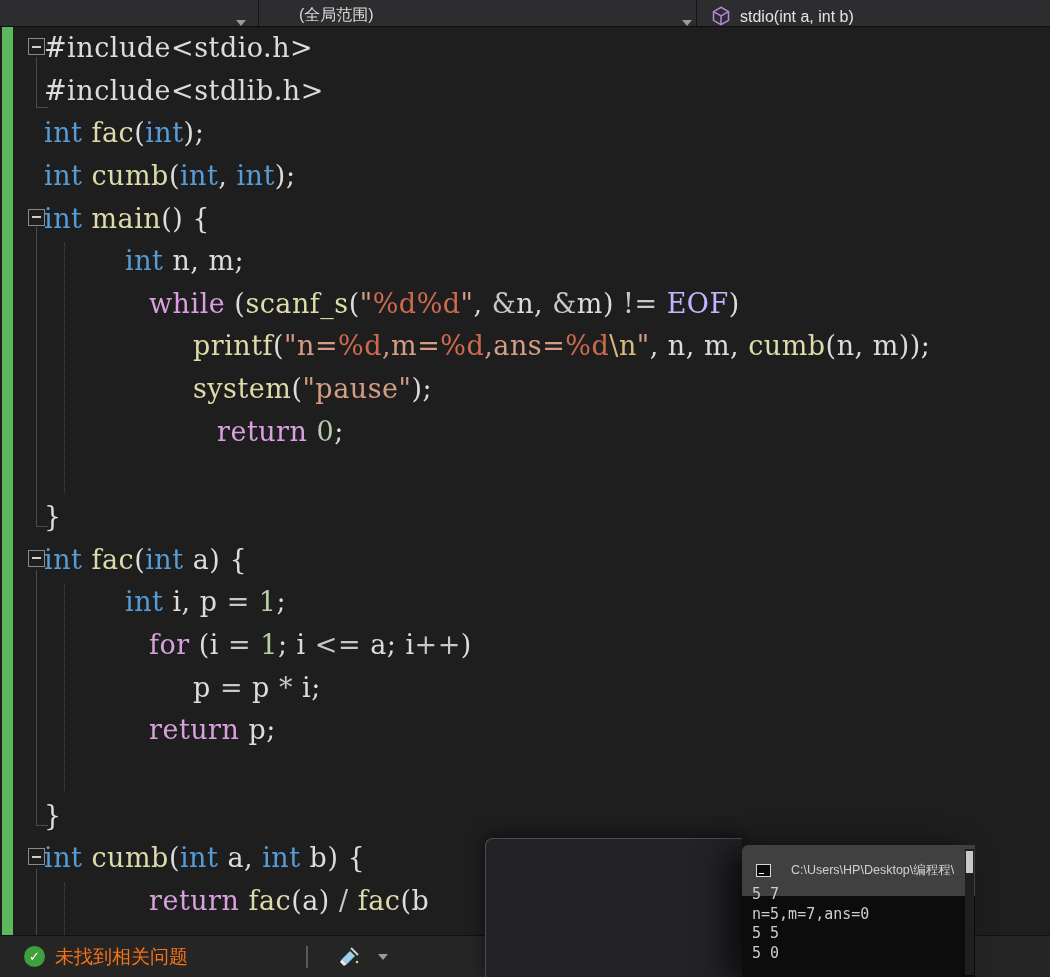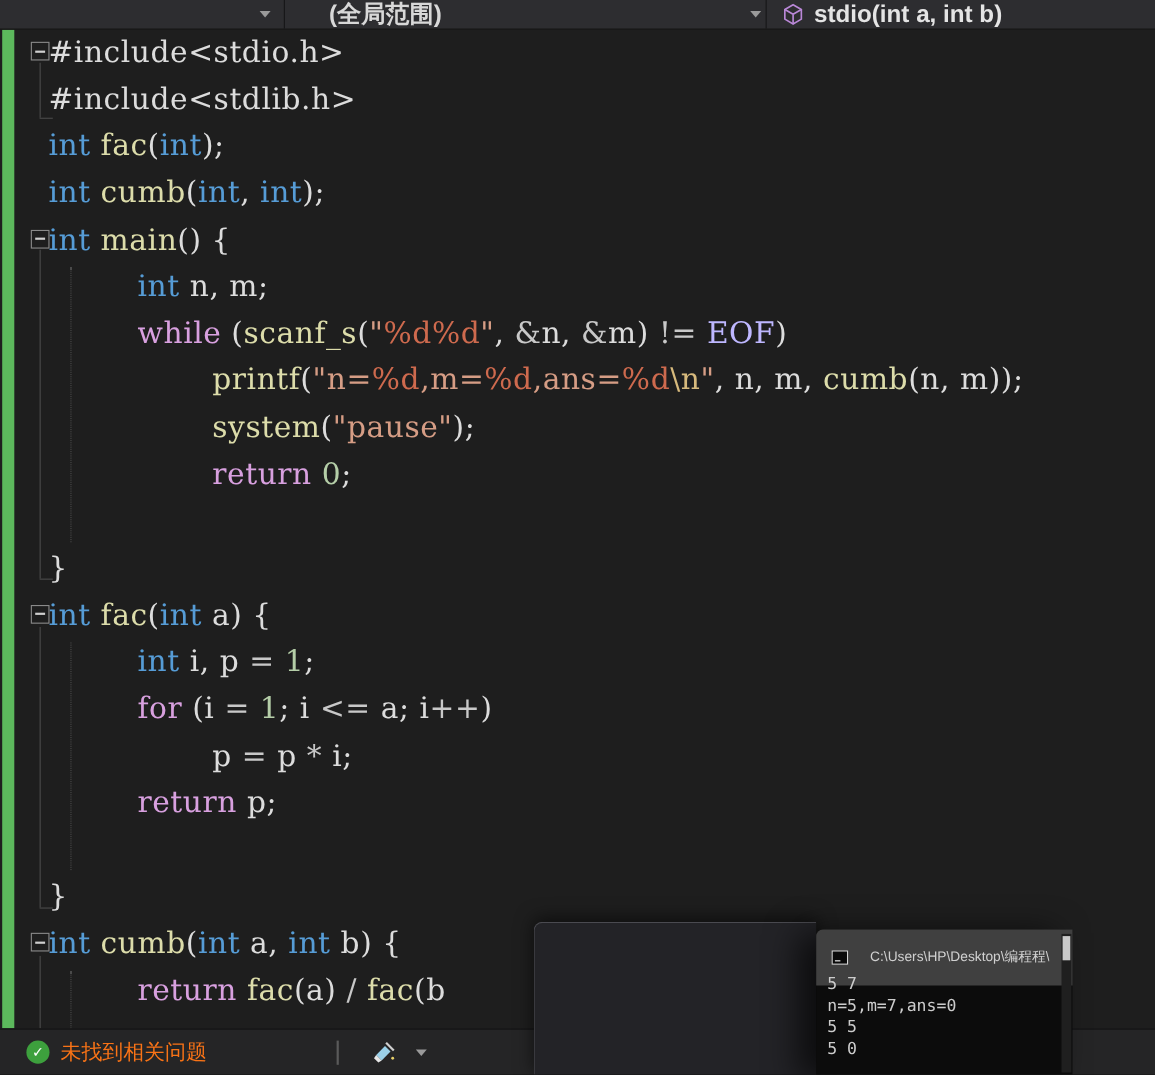--- a/index.html
+++ b/index.html
@@ -3,21 +3,21 @@
 <meta charset="utf-8">
 <style>
   * { margin:0; padding:0; box-sizing:border-box; }
   html,body { background:#101010; }
   .screen { position:relative; width:1050px; height:977px; background:#1e1e1e; overflow:hidden;
             font-family:"Liberation Sans", sans-serif; }
 
   
   .topbar { position:absolute; left:0; top:0; right:0; height:27px; background:#2d2d30;
             display:flex; align-items:stretch; border-bottom:1px solid #0f0f0f; }
-  .dd { display:flex; align-items:center; color:#d8d8d8; font-size:22px; position:relative;font-weight:bold; }
+  .dd { display:flex; align-items:flex-end; color:#d8d8d8; font-size:16px; position:relative; }
   .dd1 { width:259px; border-right:1px solid #161618; justify-content:flex-end; padding-right:12px; }
   .dd2 { width:438px; border-right:1px solid #161618; padding-left:40px; }
   .dd2 .dd-text { flex:1; }
   .dd3 { flex:1; padding-left:14px; gap:9px; color:#e4e4e4; }
   .chev { width:0; height:0; border-left:5px solid transparent; border-right:5px solid transparent;
           border-top:6px solid #9a9a9a; margin-left:10px; }
   .dd2 .chev { margin-right:4px; }
 
   
   .editor { position:absolute; left:0; top:27px; right:0; bottom:42px; background:#1e1e1e; overflow:hidden; }
@@ -26,21 +26,21 @@
   .code { position:absolute; inset:0; font-family:"DejaVu Serif","Liberation Serif",serif;
           font-size:27px; letter-spacing:0.5px; }
   .line { position:relative; height:42.65px; line-height:42.65px; padding-left:44px; white-space:pre; }
   .line.ind1 { padding-left:125px; }
   .line.ind2 { padding-left:193px; }
   .fold-box { position:absolute; left:28px; top:11px; width:17px; height:17px; border:1px solid #8a8a8a;
               background:#1e1e1e; display:flex; align-items:center; justify-content:center; z-index:3; }
   .fold-box::after { content:""; display:block; width:9px; height:2px; background:#cfcfcf; }
 
   .tk-kw  { color:#569CD6; }
-  .tk-ctrl{ color:#D8A0DF; }
+  .tk-ctrl{ color:#D8A0DF;margin-left:24px; }
   .tk-fn  { color:#DCDCAA; }
   .tk-str { color:#D69D85; }
   .tk-fmt { color:#CE6A4E; }
   .tk-esc { color:#D7BA7D; }
   .tk-num { color:#B5CEA8; }
   .tk-mac { color:#BEB7FF; }
   .tk-op  { color:#C8C8C8; }
   .tk-d   { color:#DCDCDC; }
 
   .vline { position:absolute; width:1px; background:#4b4b4b; left:36px; }

